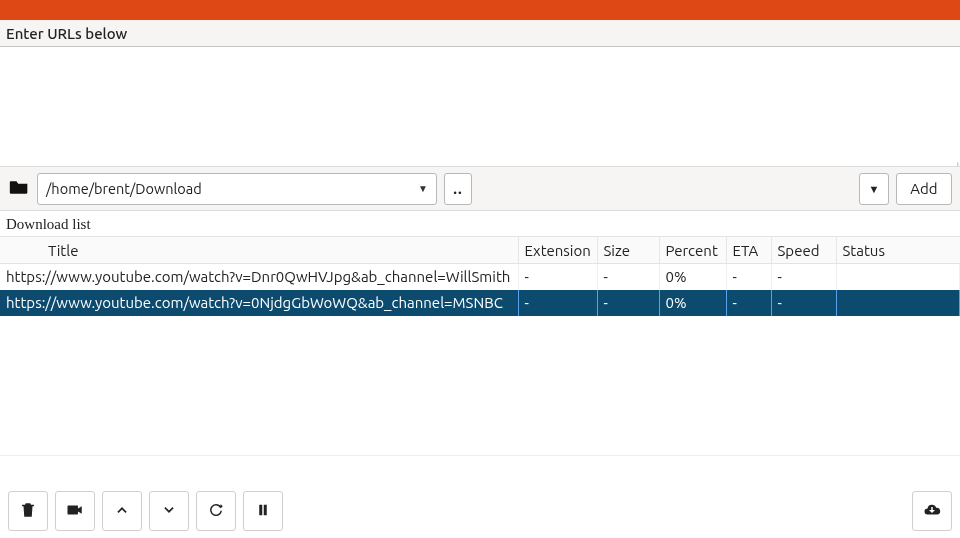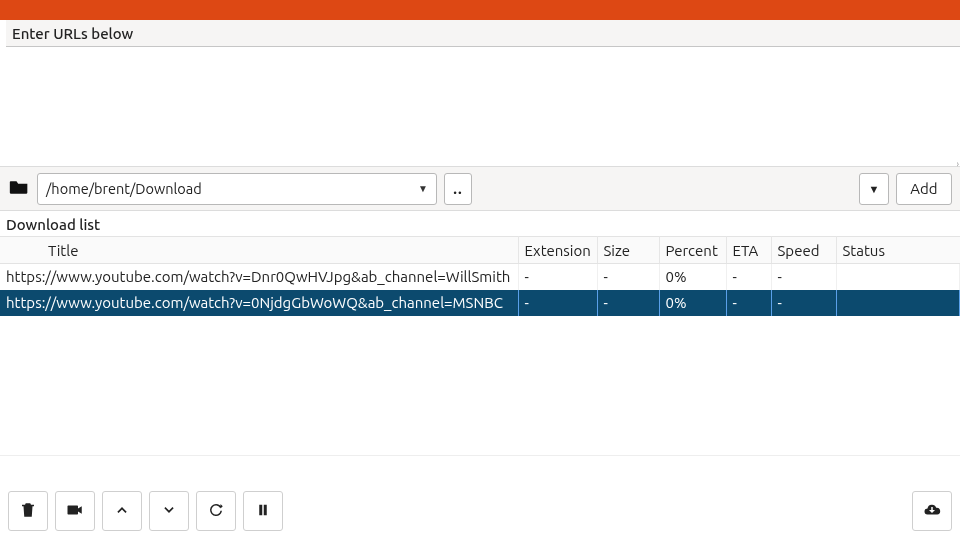--- a/index.html
+++ b/index.html
@@ -18,21 +18,20 @@
   }
   .url-label-row {
     height: 27px;
     background: #f6f5f4;
     border-bottom: 1px solid #c6c6c6;
     display: flex;
     align-items: center;
     padding: 0 6px;
     font-size: 15px;
     font-weight: 500;
-    margin-left: 6px;
   }
   .url-textarea {
     height: 119px;
     background: #fff;
     width: 100%;
   }
   .path-row {
     height: 45px;
     background: #f6f5f4;
     border-top: 1px solid #dcdcdc;
@@ -90,20 +89,21 @@
     align-items: center;
     padding: 0 10px;
   }
   .format-caret-btn { width: 30px; font-size: 11px; }
   .add-btn { width: 56px; font-weight: 400; }
   .dl-list-label {
     padding: 5px 6px 3px;
     font-size: 15px;
     font-weight: 500;
     background: #fff;
+    font-family: Liberation Serif, serif;
   }
   .table {
     width: 100%;
     border-collapse: collapse;
     table-layout: fixed;
   }
   .table thead th {
     text-align: left;
     font-weight: 400;
     font-size: 15px;

